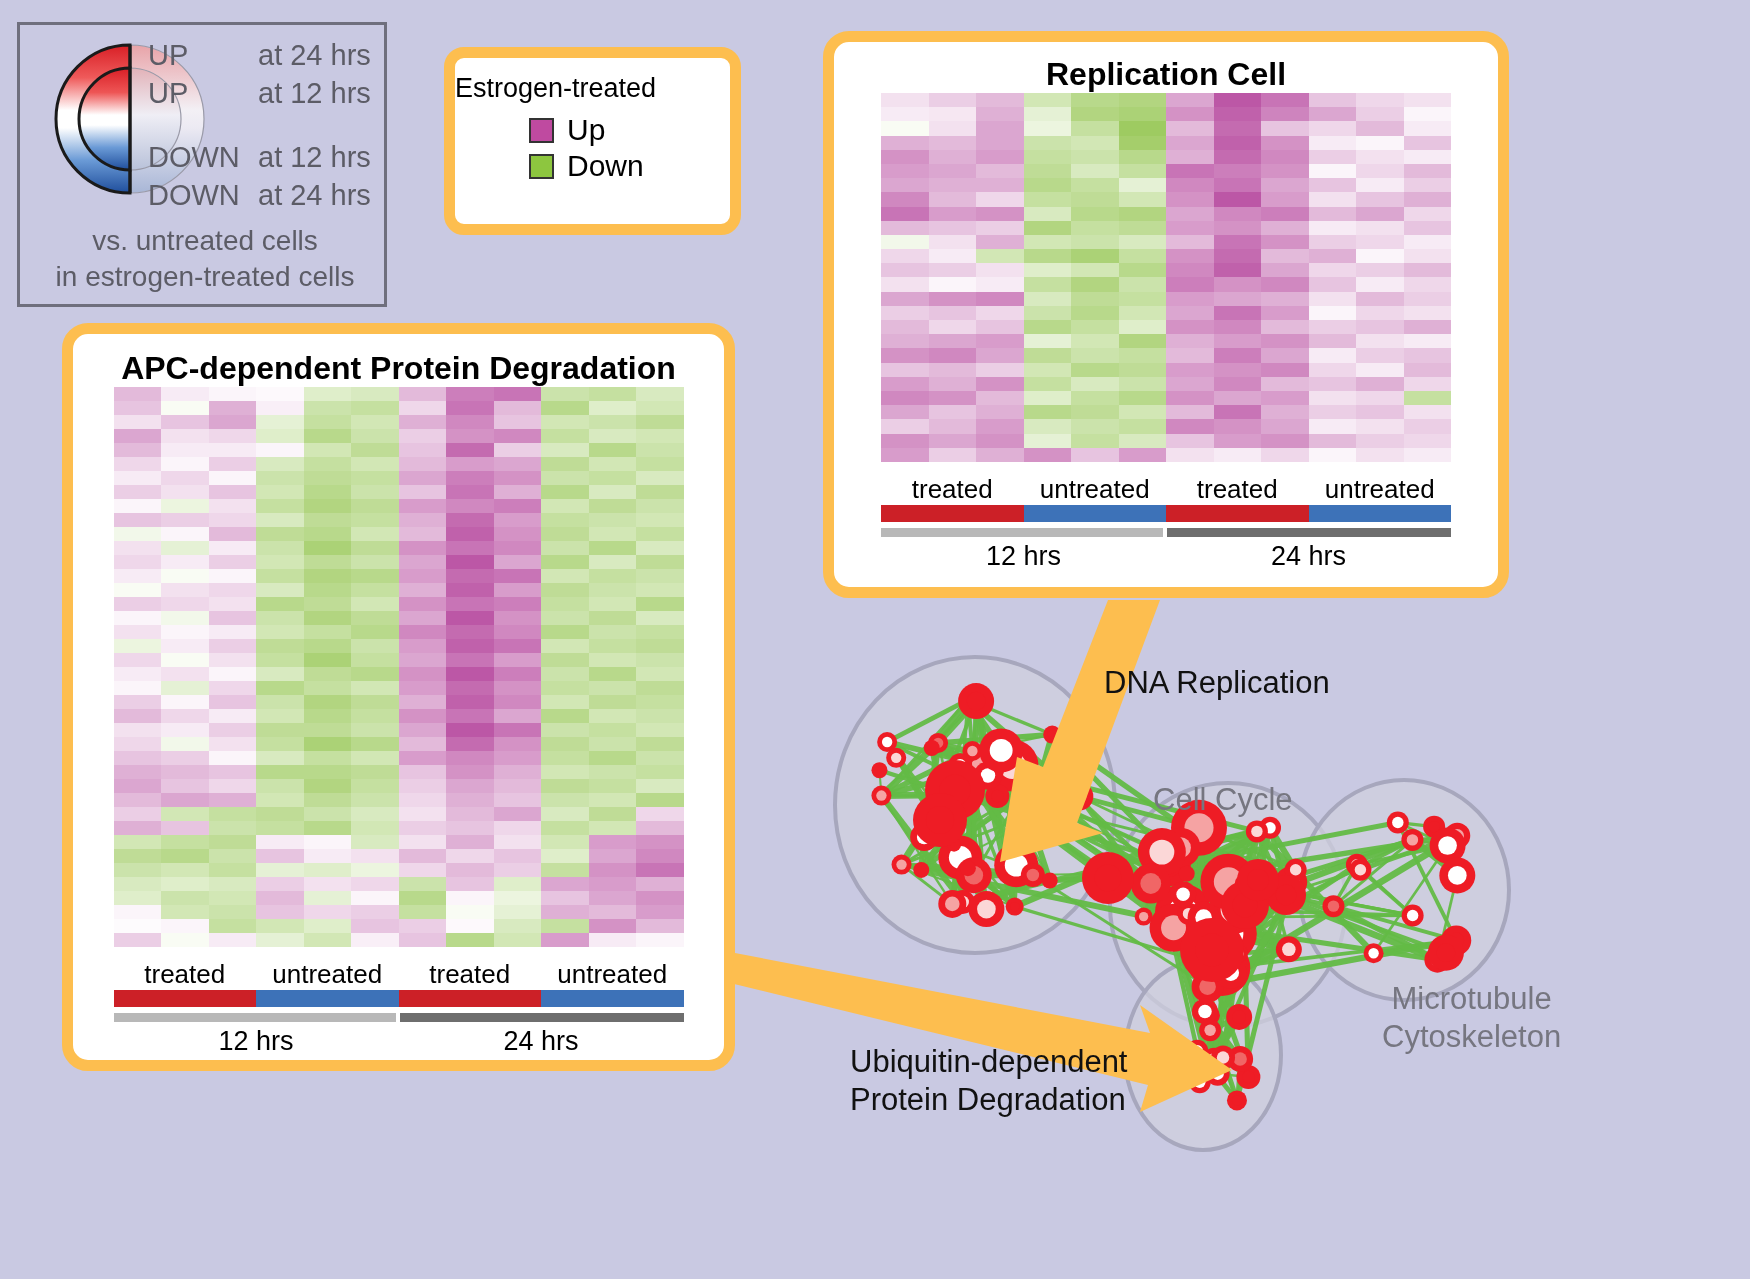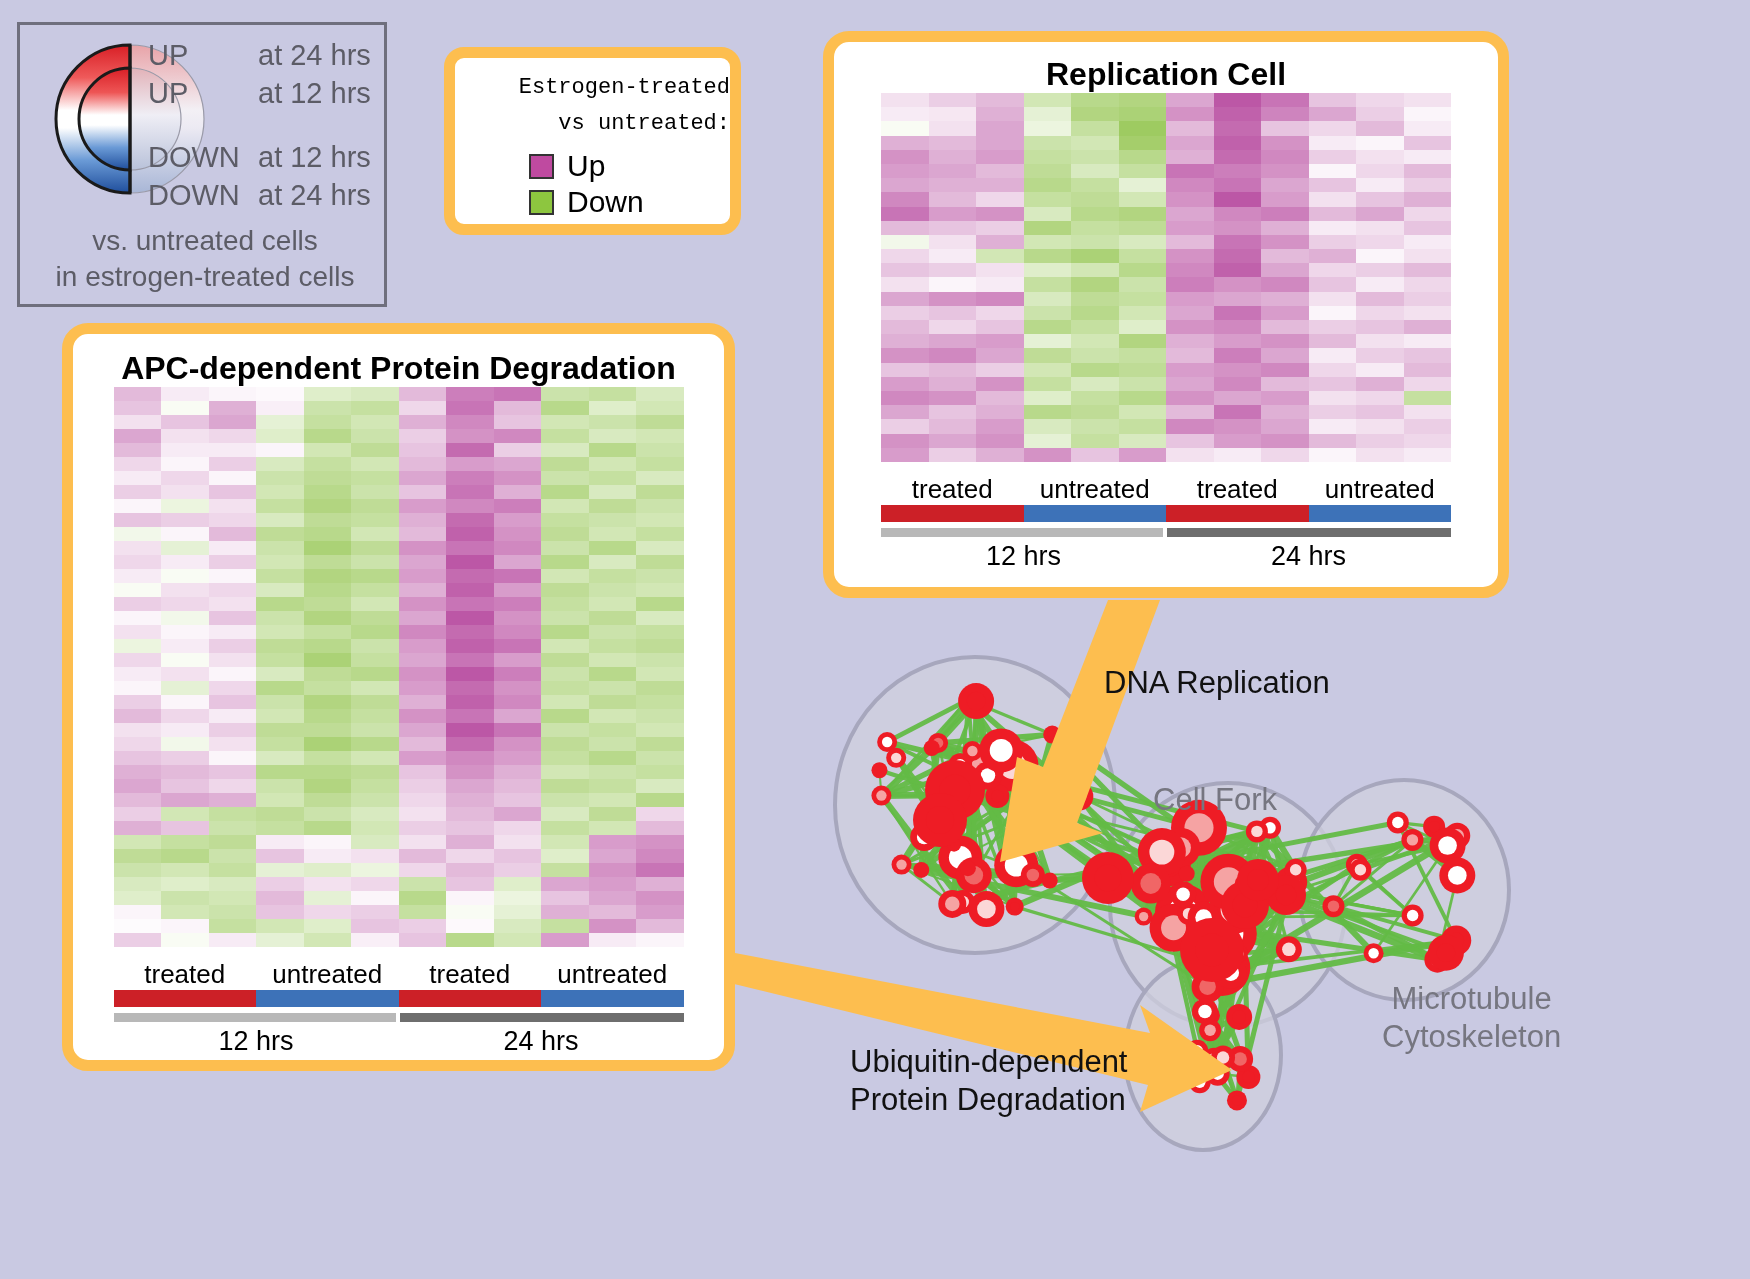--- a/index.html
+++ b/index.html
@@ -37,21 +37,21 @@
 
   
   .panel{
     position:absolute;background:#ffffff;
     border:11px solid #fdbe4f;border-radius:26px;box-sizing:border-box;
   }
 
   
   .legend-panel{left:444px;top:47px;width:297px;height:188px;border-radius:20px;}
   .legend-head{
-    color:#000;font-size:22px;line-height:36px;text-align:right;margin-top:12px;font-family:Liberation Mono, monospace;
+    color:#000;font-size:27px;line-height:36px;text-align:left;margin-top:12px;
   }
   .legend-rows{margin-top:6px;padding-left:74px;}
   .legend-row{display:flex;align-items:center;gap:13px;height:36px;}
   .swatch{width:25px;height:25px;border:2px solid #333;box-sizing:border-box;}
   .legend-lbl{font-size:30px;color:#000;}
 
   
   .hm-panel-rf{left:823px;top:31px;width:686px;height:567px;}
   .hm-panel-apc{left:62px;top:323px;width:673px;height:748px;}
 
@@ -145,21 +145,20 @@
     </div>
     <div class="key-foot">
       <div>vs. untreated cells</div>
       <div>in estrogen-treated cells</div>
     </div>
   </div>
 
   <div class="panel legend-panel">
     <div class="legend-head">
       <div>Estrogen-treated</div>
-      <div>vs untreated:</div>
     </div>
     <div class="legend-rows">
       <div class="legend-row">
         <span class="swatch" id="sw-up" style="background: rgb(191, 74, 160);"></span>
         <span class="legend-lbl">Up</span>
       </div>
       <div class="legend-row">
         <span class="swatch" id="sw-down" style="background: rgb(141, 198, 63);"></span>
         <span class="legend-lbl">Down</span>
       </div>
@@ -1547,19 +1546,19 @@
         <circle cx="1258" cy="880" r="21" fill="#ee1c25"></circle>
         <circle cx="1258" cy="880" r="10.92" fill="#ee1c25"></circle>
       </g>
       <g>
         <path d="M1108 600 L1160 600 L1077 823 L1103 833 L1000 862 L1017 757 L1043 767 Z" fill="#fdbe4f"></path>
         <path d="M735 953 L1150 1033 L1140 1005 L1232 1070 L1140 1112 L1148 1085 L730 983 Z" fill="#fdbe4f"></path>
       </g>
     </svg>
 
   <div class="netlabel lbl-dna">DNA Replication</div>
-  <div class="netlabel lbl-cc">Cell Fork</div>
+  <div class="netlabel lbl-cc">Cell Cycle</div>
   <div class="netlabel lbl-ub">Ubiquitin-dependent
 Protein Degradation</div>
   <div class="netlabel lbl-mt">Microtubule
 Cytoskeleton</div>
 
 </div>
 
 </body></html>

